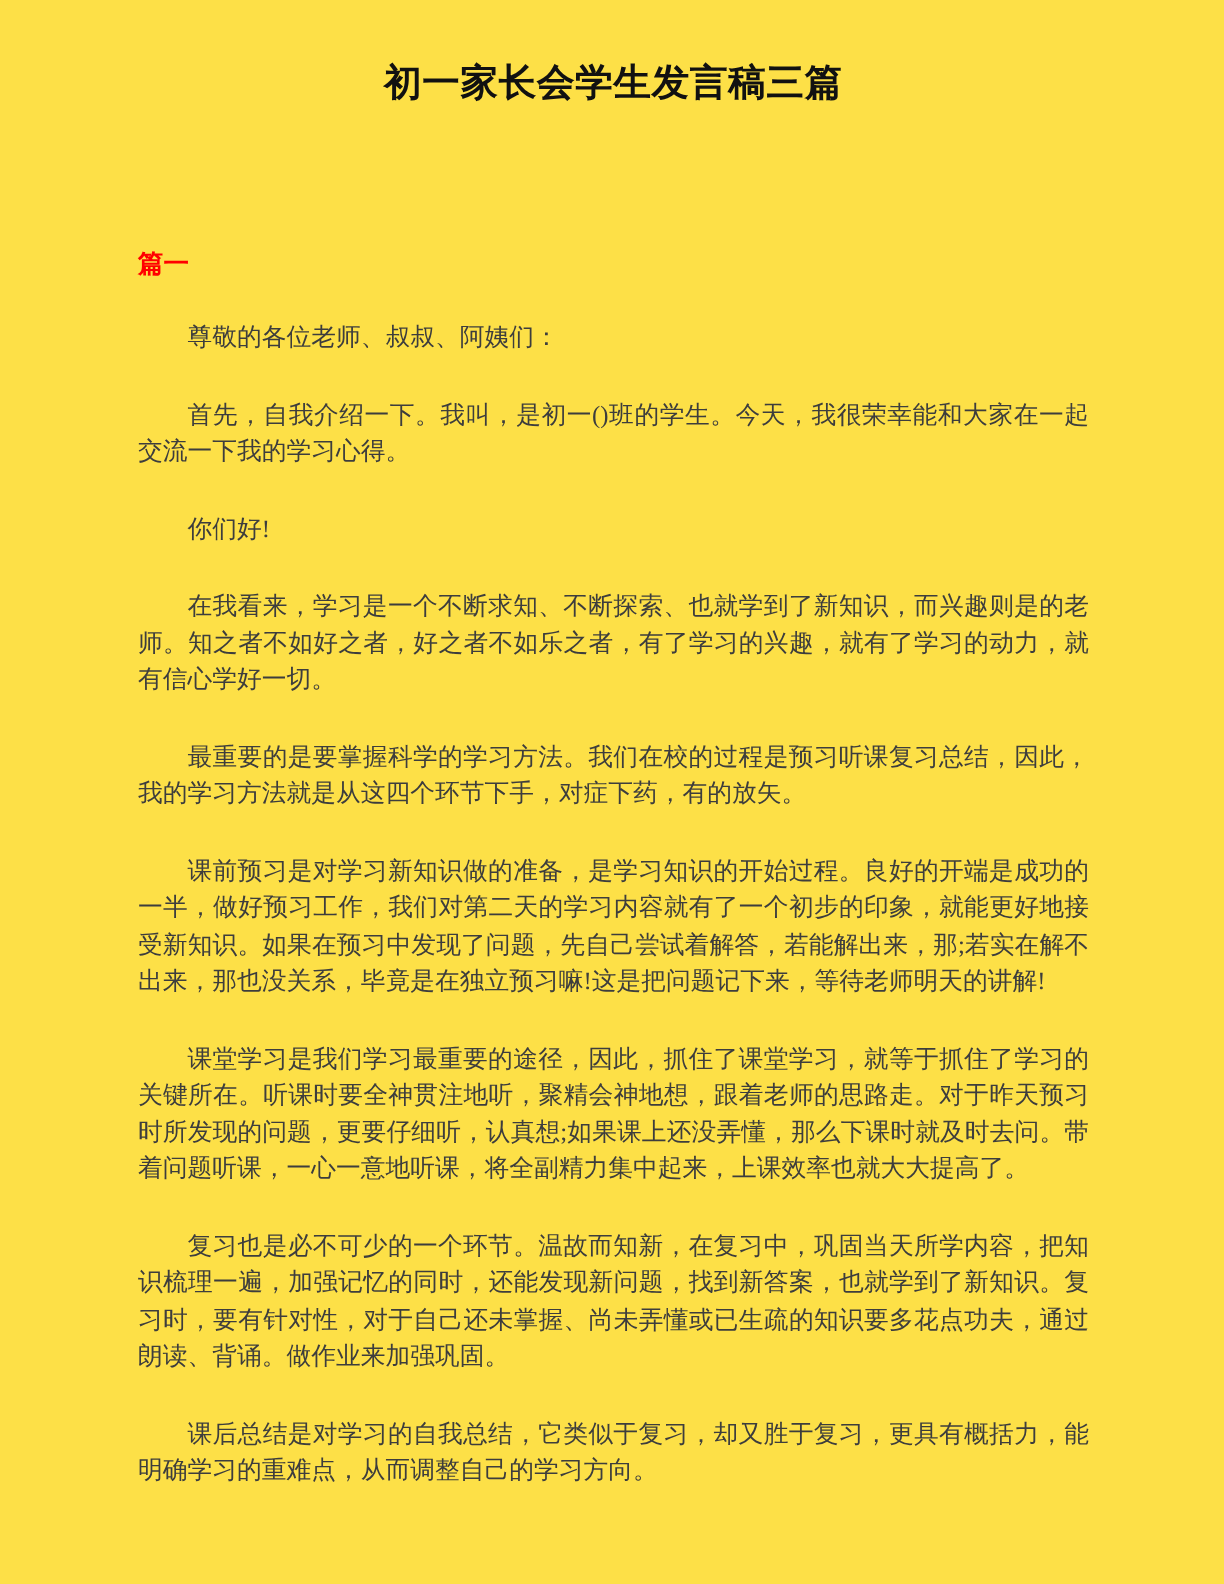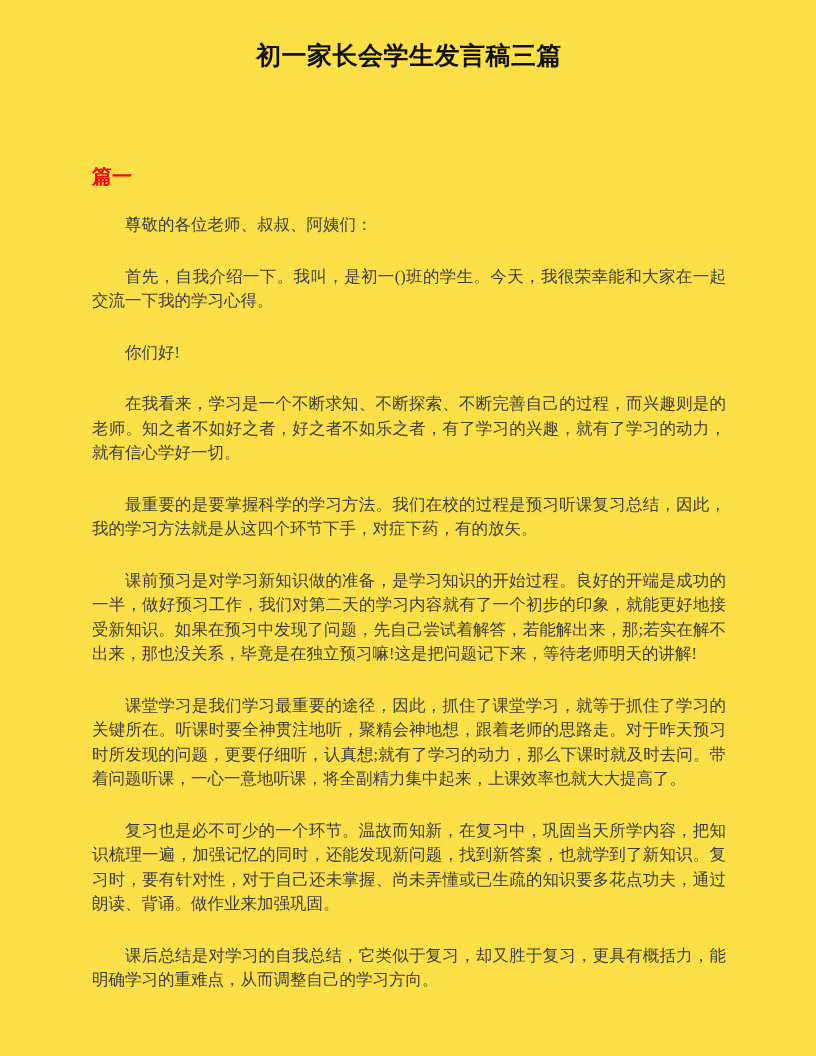--- a/index.html
+++ b/index.html
@@ -21,21 +21,21 @@
     margin: 0;
     text-align: center;
     font-size: 25px;
     line-height: 30px;
     font-weight: bold;
     color: #111111;
     letter-spacing: 0.5px;
   }
   .section-heading {
     margin: 95px 0 7px 0;
-    font-size: 20px;
+    font-size: 17px;
     line-height: 20px;
     font-weight: bold;
     color: #ff0000;
   }
   .body-para {
     margin: 27px 0;
     font-size: 16.5px;
     line-height: 24.5px;
     color: #3d3d3d;
     text-indent: 2em;
@@ -47,19 +47,19 @@
 <body>
 
 <div class="page">
   <h1 class="doc-title">初一家长会学生发言稿三篇</h1>
 
   <div class="section-heading">篇一</div>
 
   <p class="body-para">尊敬的各位老师、叔叔、阿姨们：</p>
   <p class="body-para">首先，自我介绍一下。我叫，是初一()班的学生。今天，我很荣幸能和大家在一起交流一下我的学习心得。</p>
   <p class="body-para">你们好!</p>
-  <p class="body-para">在我看来，学习是一个不断求知、不断探索、不断完善自己的过程，而兴趣则是的老师。知之者不如好之者，好之者不如乐之者，有了学习的兴趣，就有了学习的动力，就有信心学好一切。</p>
+  <p class="body-para">在我看来，学习是一个不断求知、不断探索、也就学到了新知识，而兴趣则是的老师。知之者不如好之者，好之者不如乐之者，有了学习的兴趣，就有了学习的动力，就有信心学好一切。</p>
   <p class="body-para">最重要的是要掌握科学的学习方法。我们在校的过程是预习听课复习总结，因此，我的学习方法就是从这四个环节下手，对症下药，有的放矢。</p>
   <p class="body-para">课前预习是对学习新知识做的准备，是学习知识的开始过程。良好的开端是成功的一半，做好预习工作，我们对第二天的学习内容就有了一个初步的印象，就能更好地接受新知识。如果在预习中发现了问题，先自己尝试着解答，若能解出来，那;若实在解不出来，那也没关系，毕竟是在独立预习嘛!这是把问题记下来，等待老师明天的讲解!</p>
-  <p class="body-para">课堂学习是我们学习最重要的途径，因此，抓住了课堂学习，就等于抓住了学习的关键所在。听课时要全神贯注地听，聚精会神地想，跟着老师的思路走。对于昨天预习时所发现的问题，更要仔细听，认真想;就有了学习的动力，那么下课时就及时去问。带着问题听课，一心一意地听课，将全副精力集中起来，上课效率也就大大提高了。</p>
+  <p class="body-para">课堂学习是我们学习最重要的途径，因此，抓住了课堂学习，就等于抓住了学习的关键所在。听课时要全神贯注地听，聚精会神地想，跟着老师的思路走。对于昨天预习时所发现的问题，更要仔细听，认真想;如果课上还没弄懂，那么下课时就及时去问。带着问题听课，一心一意地听课，将全副精力集中起来，上课效率也就大大提高了。</p>
   <p class="body-para">复习也是必不可少的一个环节。温故而知新，在复习中，巩固当天所学内容，把知识梳理一遍，加强记忆的同时，还能发现新问题，找到新答案，也就学到了新知识。复习时，要有针对性，对于自己还未掌握、尚未弄懂或已生疏的知识要多花点功夫，通过朗读、背诵。做作业来加强巩固。</p>
   <p class="body-para">课后总结是对学习的自我总结，它类似于复习，却又胜于复习，更具有概括力，能明确学习的重难点，从而调整自己的学习方向。</p>
 </div>
 
 </body></html>

